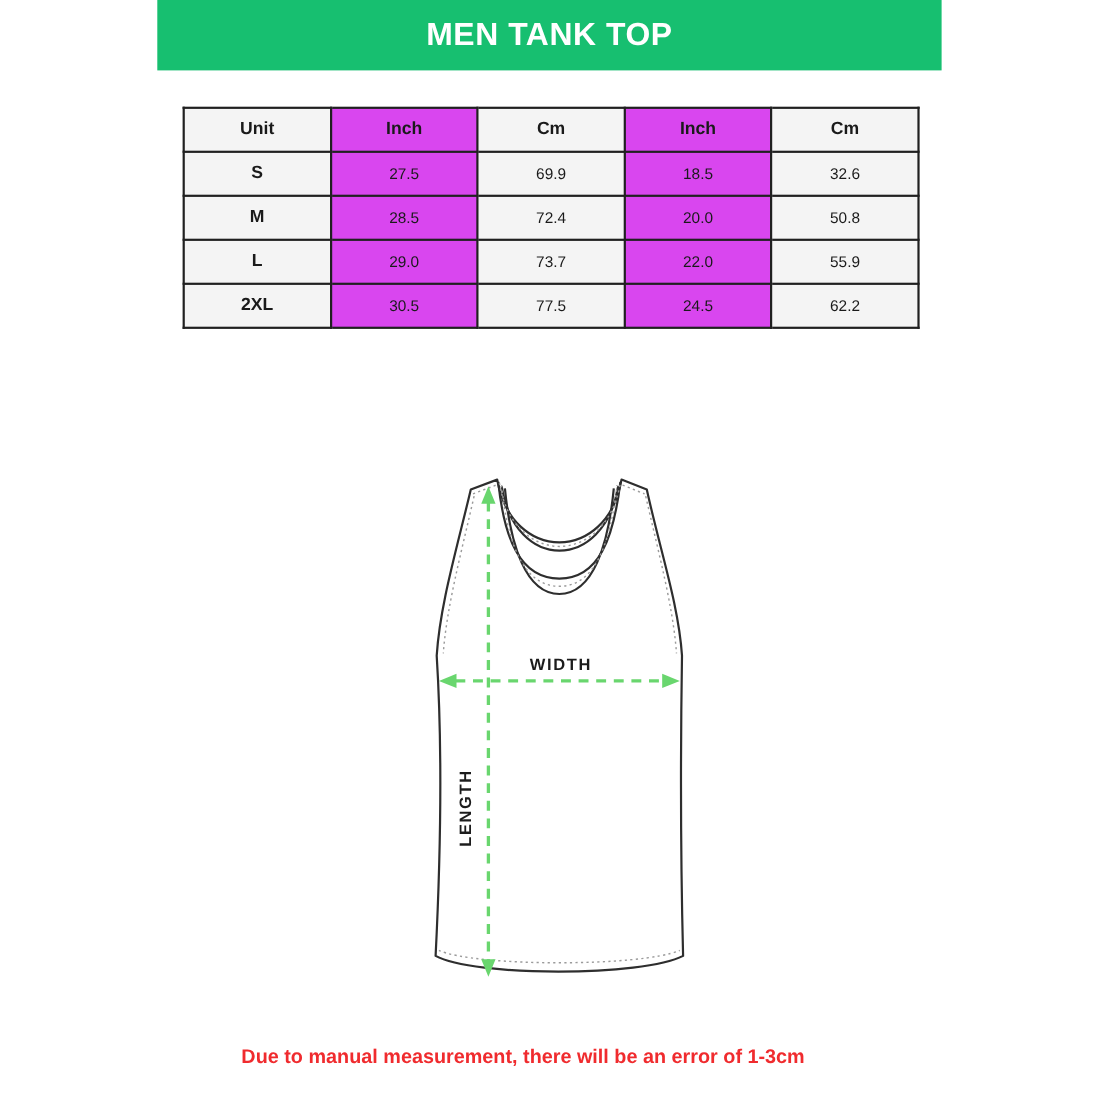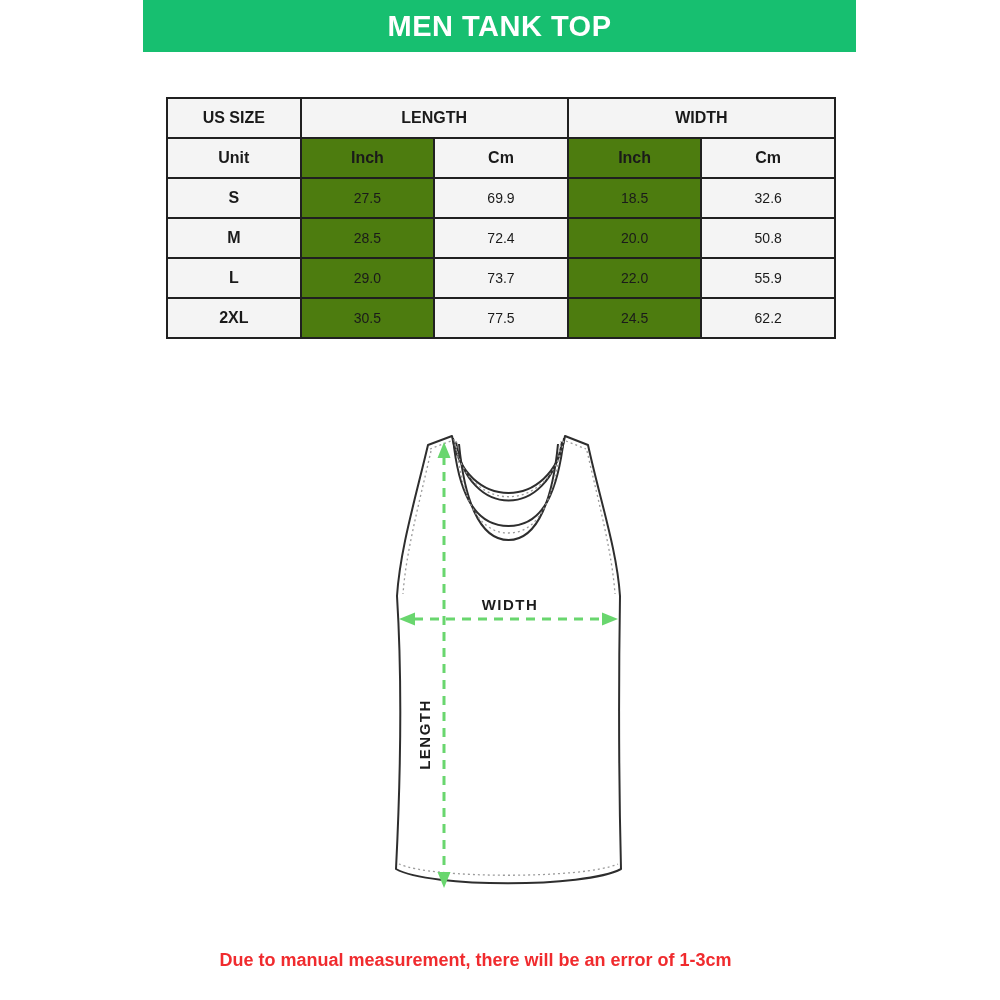--- a/index.html
+++ b/index.html
@@ -9,21 +9,21 @@
     width: 1000px;
     height: 1000px;
     background: #ffffff;
     font-family: "Liberation Sans", sans-serif;
     overflow: hidden;
   }
 
   
   .banner {
     position: absolute;
-    left: 143px; top: 0; width: 713px; height: 52px;
+    left: 143px; top: 0; width: 713px; height: 64px;
     background: #17bf70;
     display: flex; align-items: center; justify-content: center; text-align: right;
   }
   .banner-title {
     color: #ffffff;
     font-size: 29px;
     font-weight: 800;
     letter-spacing: 0.5px;
   }
 
@@ -40,21 +40,21 @@
   table.size-table th, table.size-table td {
     border: 2px solid #202020;
     height: 40px;
     text-align: center;
     vertical-align: middle;
     color: #1a1a1a;
   }
   table.size-table th { font-size: 16px; font-weight: bold; }
   table.size-table td { font-size: 14px; font-weight: normal; }
   .cell-gray  { background: #f4f4f4; }
-  .cell-white { background: #4d7c0f; }
+  .cell-white { background: #d946ef; }
 
   
   .diagram {
     position: absolute;
     left: 370px; top: 420px; width: 280px; height: 480px;
   }
   .diagram svg { position: absolute; left: 0; top: 0; }
   .measure-label {
     position: absolute;
     color: #1c1c1c;
@@ -85,25 +85,20 @@
 
 <div class="page">
 
   <div class="banner">
     <div class="banner-title">MEN TANK TOP</div>
   </div>
 
   <div class="size-table-wrap">
     <table class="size-table">
       <tbody>
-          <tr>
-        <th class="cell-gray">US SIZE</th>
-        <th class="cell-gray" colspan="2">LENGTH</th>
-        <th class="cell-gray" colspan="2">WIDTH</th>
-      </tr>
       <tr>
         <th class="cell-gray">Unit</th>
         <th class="cell-white">Inch</th>
         <th class="cell-gray">Cm</th>
         <th class="cell-white">Inch</th>
         <th class="cell-gray">Cm</th>
       </tr>
       <tr>
         <th class="cell-gray">S</th>
         <td class="cell-white">27.5</td>

